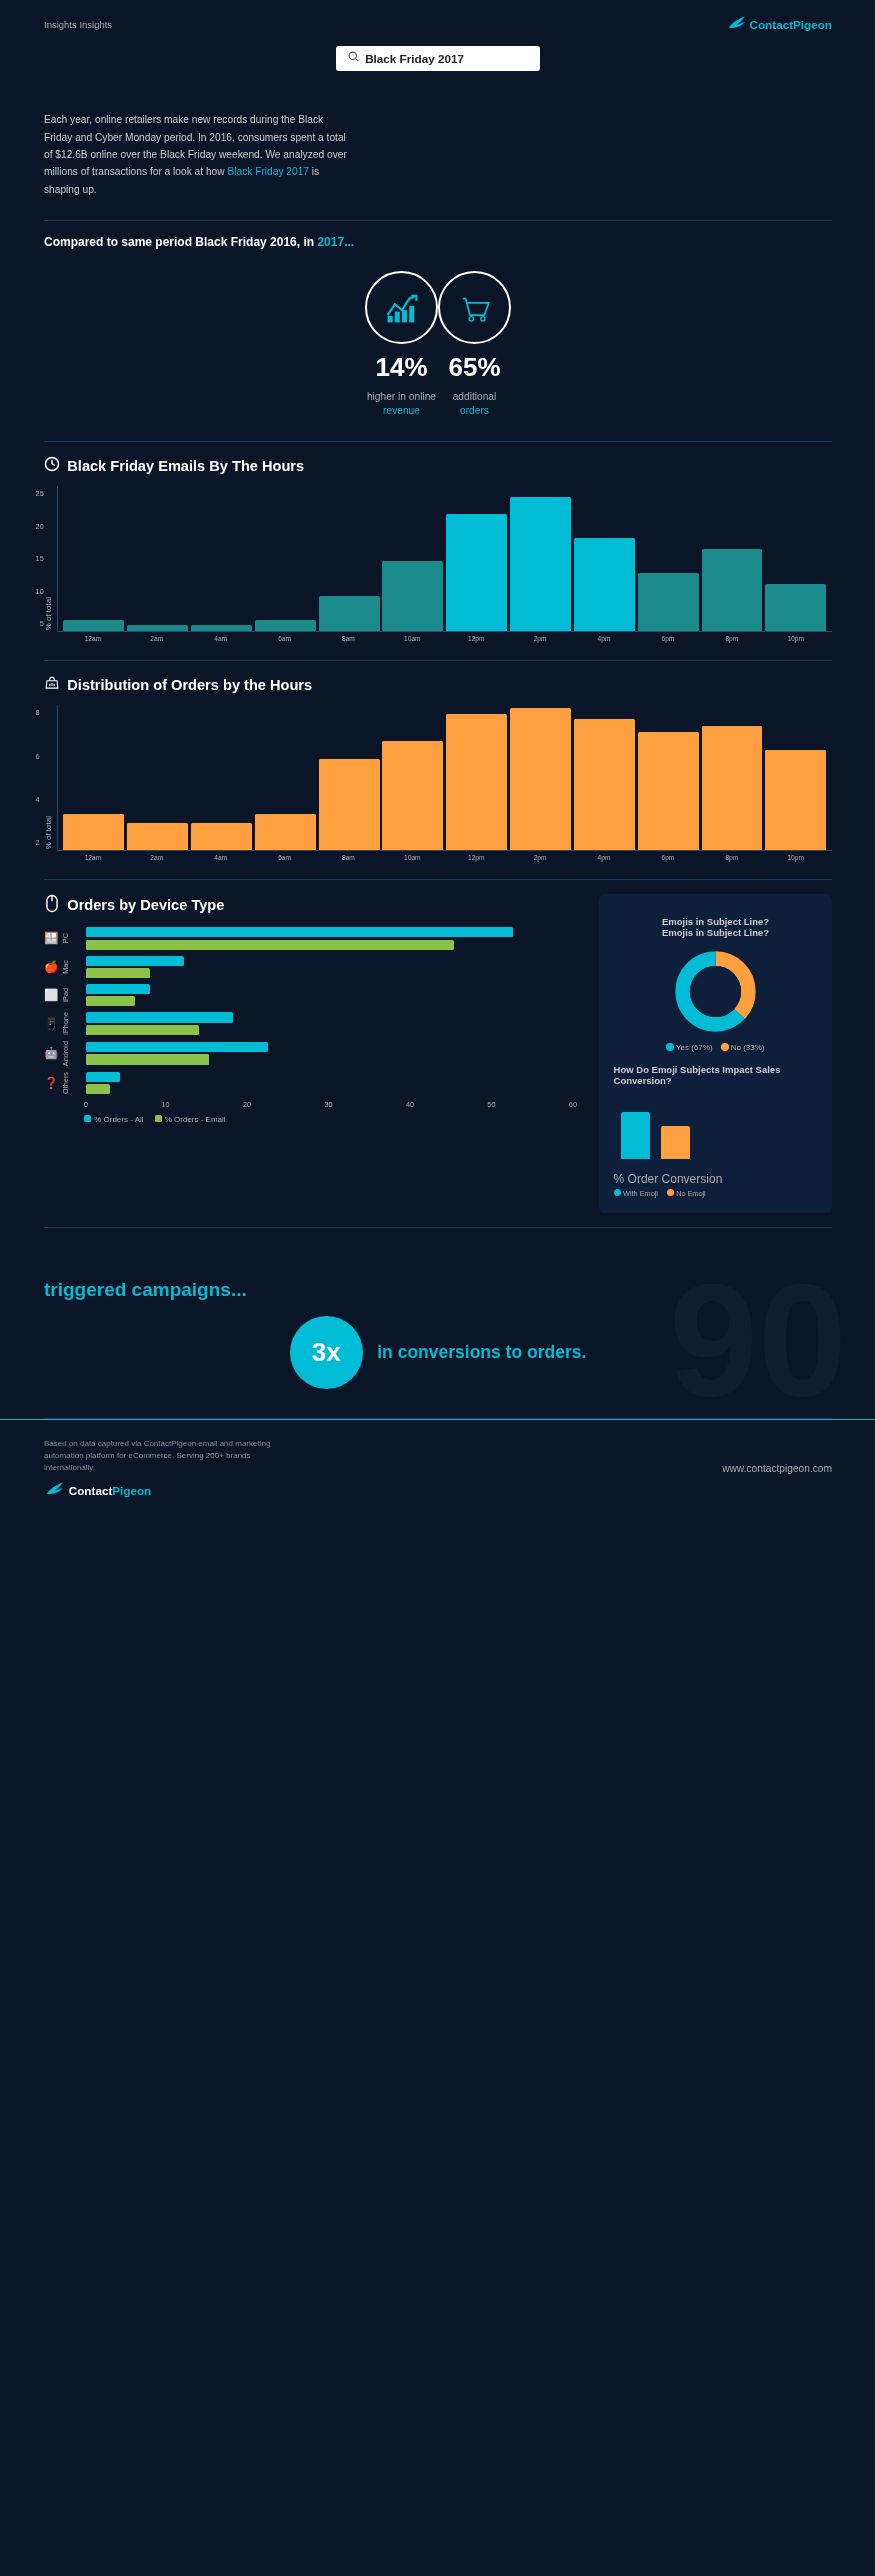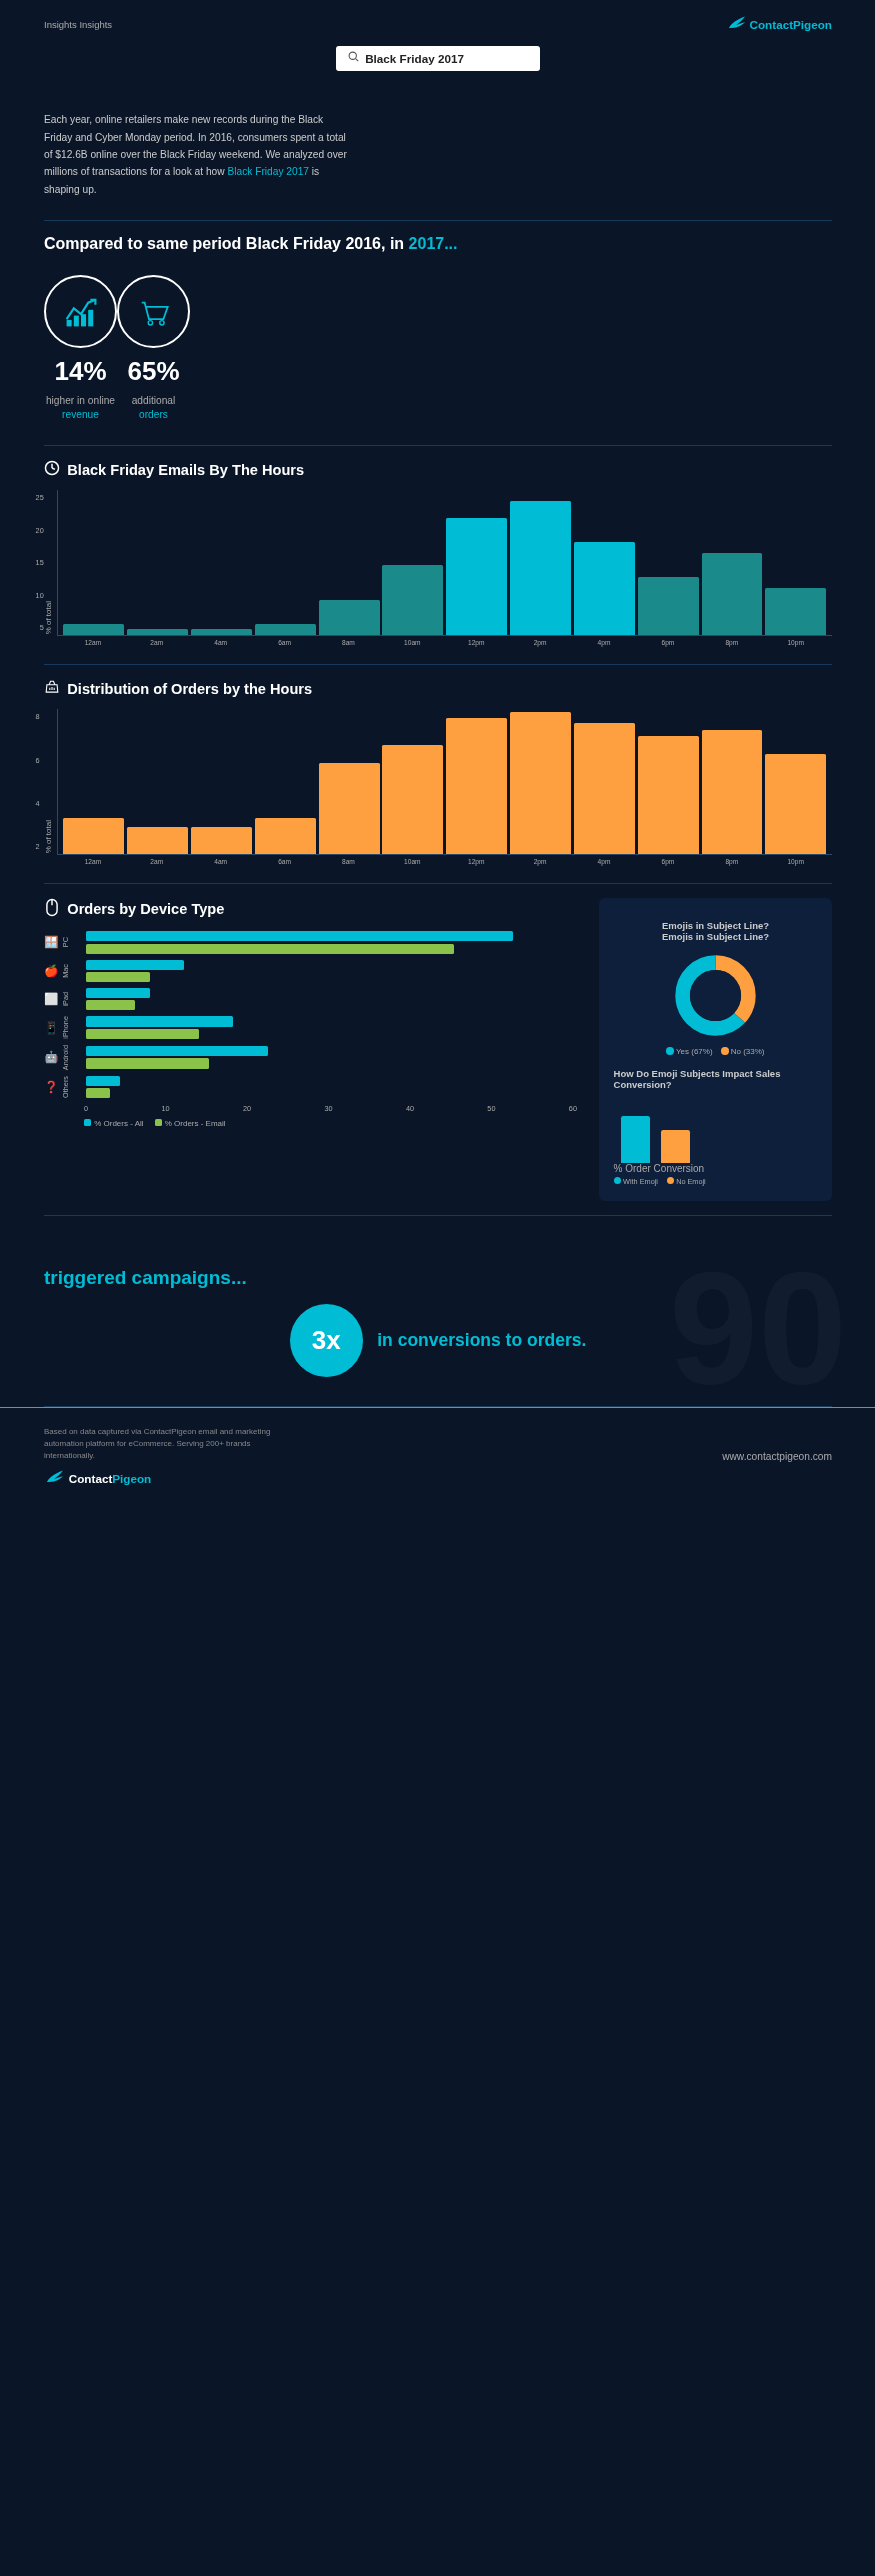--- a/index.html
+++ b/index.html
@@ -110,31 +110,31 @@
       border: 2.2px solid #1a4a6a;
       border-radius: 4.4px;
       padding: 11px 18px 7.3px;
     }
 
     
     .compare-section {
       padding: 14.6px 44px 22px;
     }
     .compare-title {
-      font-size: 16px;
+      font-size: 12px;
       font-weight: 700;
       color: #fff;
       margin-bottom: 22px;
     }
     .compare-title .year-highlight {
       color: #00bcd4;
     }
     .compare-cards {
       display: flex;
-      justify-content: flex-start;
+      justify-content: center;
       align-items: flex-start;
     }
     .compare-card {
       display: flex;
       flex-direction: column;
       align-items: center;
       text-align: center;
       gap: 7.3px;
     }
     .circle-icon {
@@ -738,21 +738,21 @@
       <div style="display:flex;gap:11px;align-items:flex-end;height:66px;padding:0 7.3px;">
 
         <div style="display:flex;flex-direction:column;align-items:center;gap:2.2px;">
           <div style="width:29px;height:47px;background:#00bcd4;border-radius:2.2px 2.2px 0 0;"></div>
         </div>
 
         <div style="display:flex;flex-direction:column;align-items:center;gap:2.2px;">
           <div style="width:29px;height:33px;background:#ffa040;border-radius:2.2px 2.2px 0 0;"></div>
         </div>
       </div>
-      <div style="font-size:10px;color:#aaa;margin-top:0;">% Order Conversion</div>
+      <div style="font-size:12px;color:#aaa;margin-top:13px;">% Order Conversion</div>
       <div style="display:flex;gap:8.7px;font-size:7.3px;color:#aaa;margin-top:2.9px;">
         <span><span class="donut-dot" style="background:#00bcd4;"></span><span>With Emoji</span></span>
         <span><span class="donut-dot" style="background:#ffa040;"></span><span>No Emoji</span></span>
       </div>
     </div>
   </div>
 </div>
 
 <hr class="section-divider">
 

